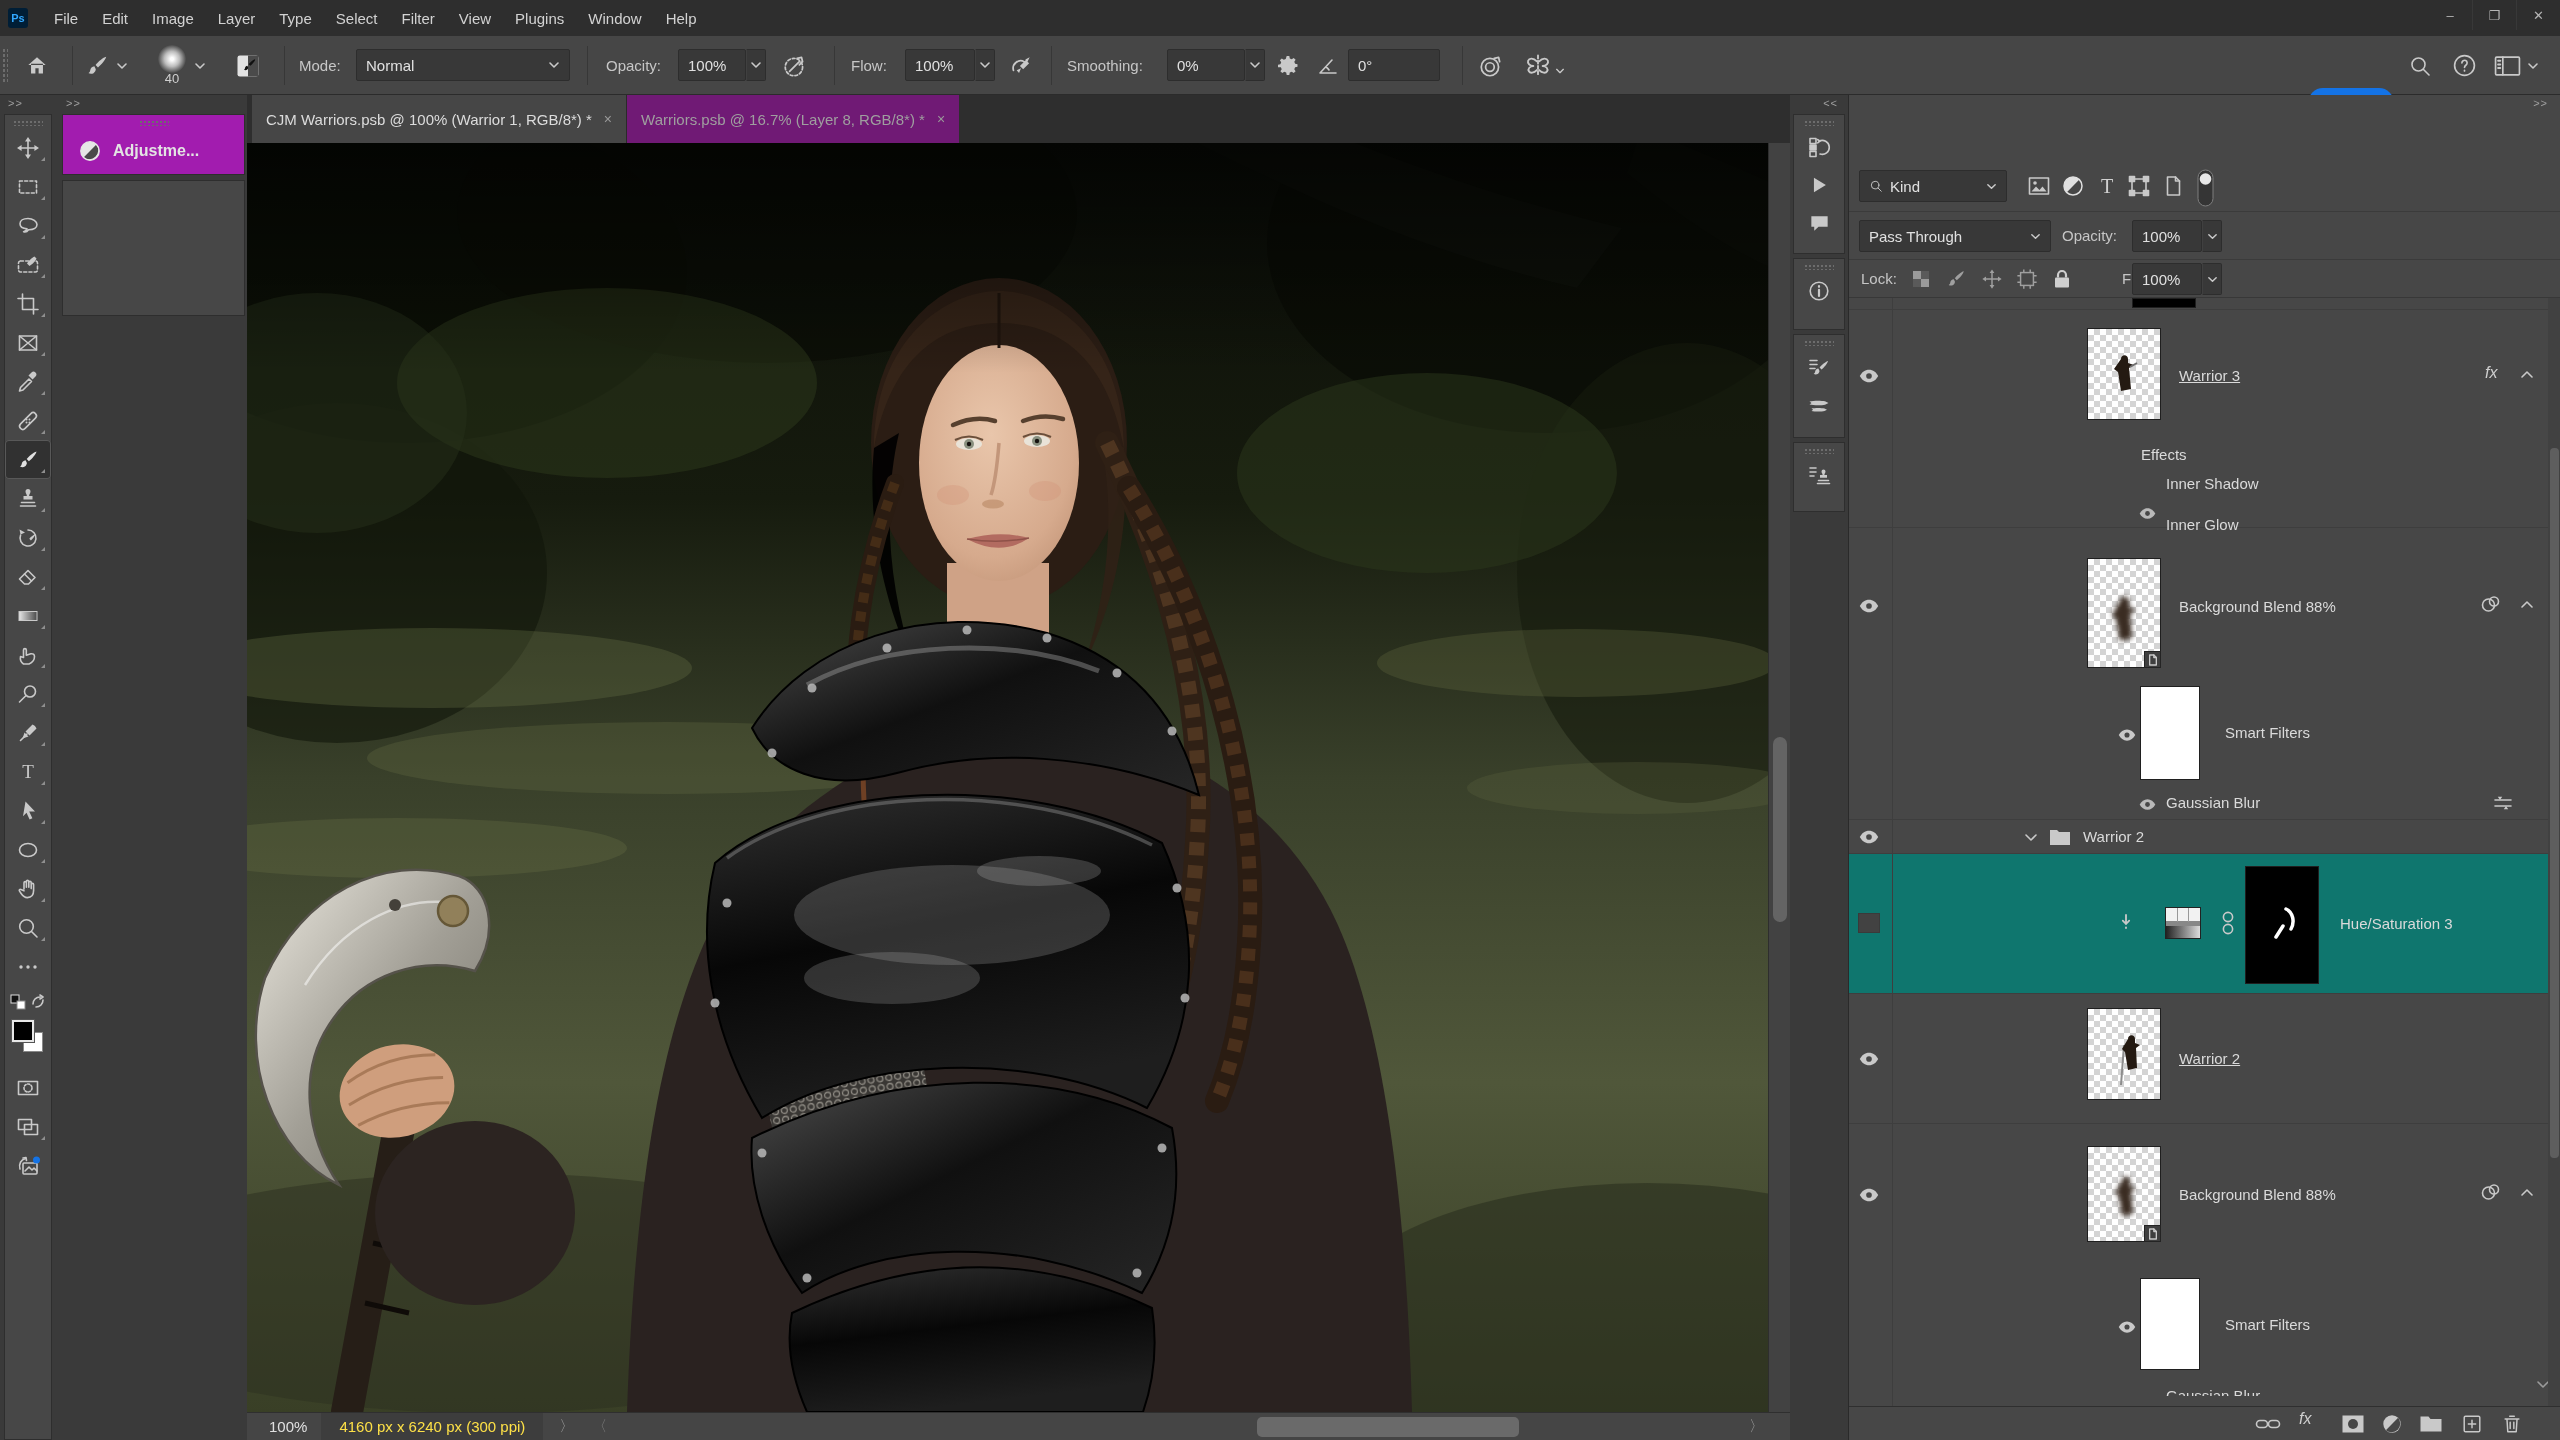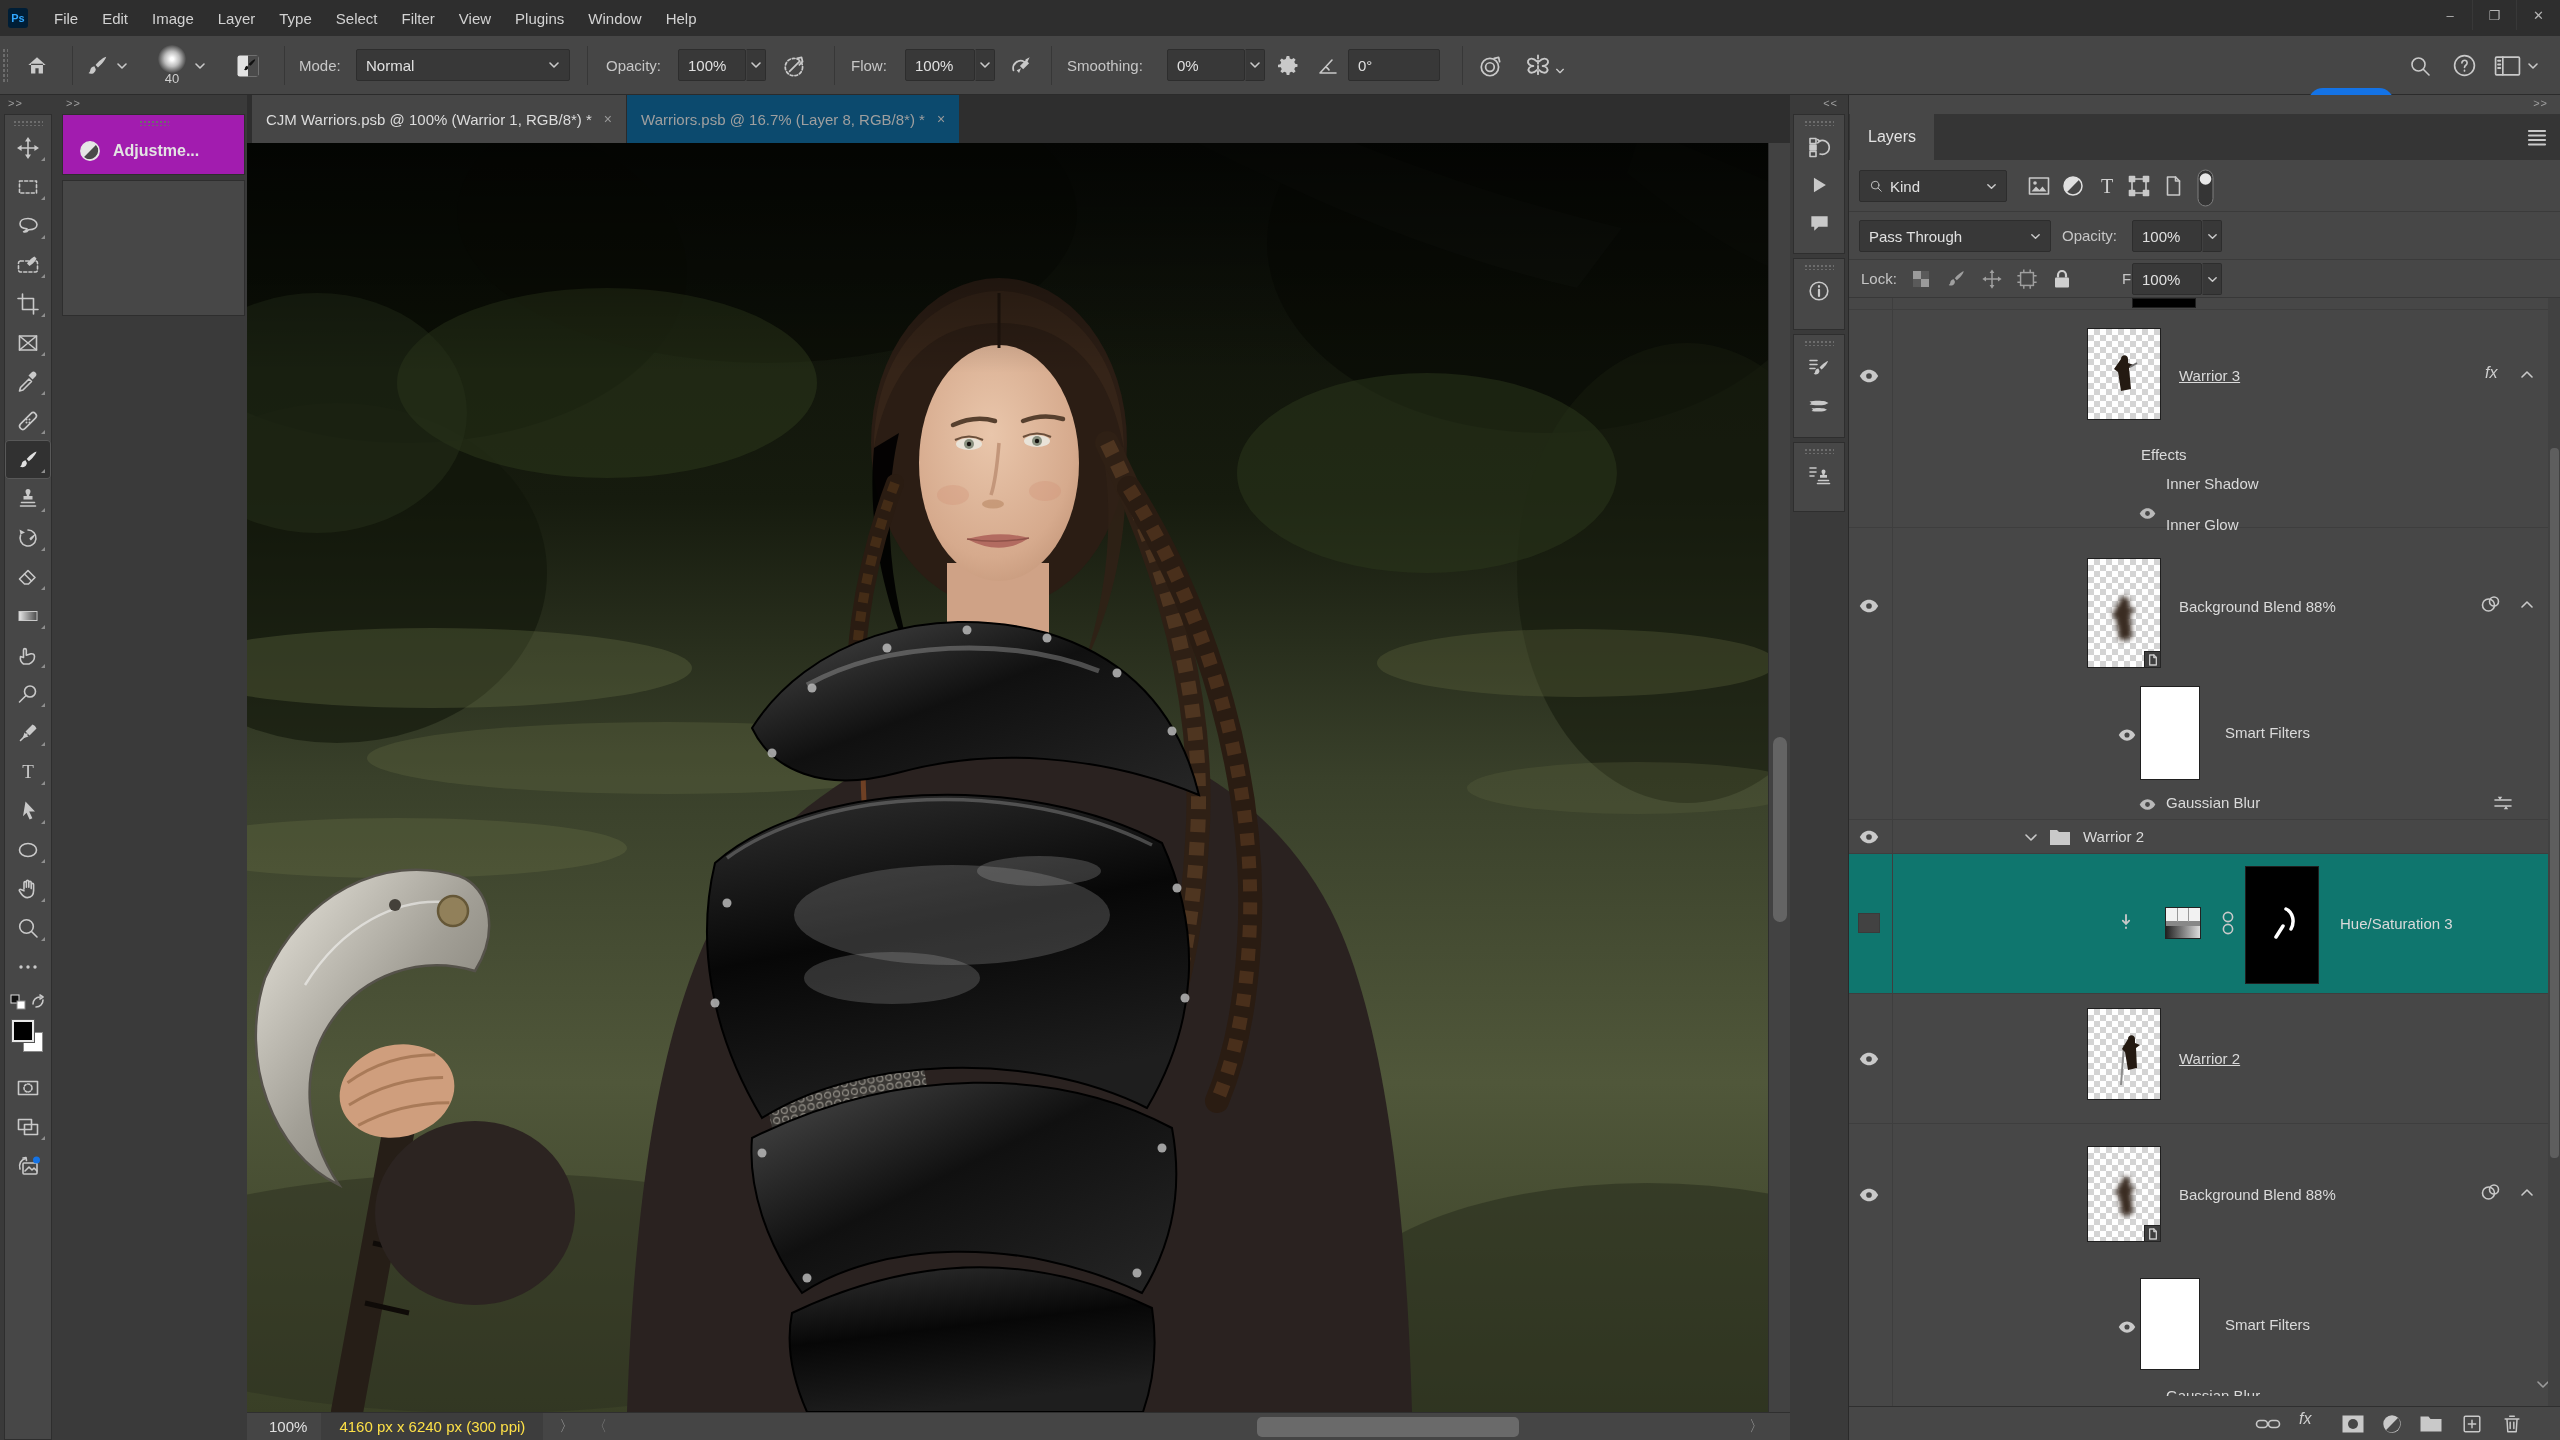--- a/index.html
+++ b/index.html
@@ -56,21 +56,21 @@
   #adjpanel { position:absolute; left:5px; top:19px; width:183px; background:#a21caf; border:1px solid #2e2e2e; }
   #adjrow { display:flex; align-items:center; height:46px; padding-left:16px; gap:12px; }
   #adjrow span { font-size:16px; font-weight:bold; color:#e3e3e3; }
   #adjempty { position:absolute; left:5px; top:85px; width:183px; height:136px; background:#474747; border:1px solid #2e2e2e; }
 
   
   #docwin { position:absolute; left:247px; top:0; width:1543px; height:1345px; background:#2e2e2e; }
   #tabbar { position:absolute; left:0; top:0; width:1543px; height:48px; background:#2e2e2e; display:flex; }
   .tab { height:48px; display:flex; align-items:center; padding:0 14px; gap:12px; }
   .tab.active { background:#464646; color:#dcdcdc; }
-  .tab.inactive { background:#0c4a6e; color:#9f9f9f; border-left:1px solid #2a2a2a; }
+  .tab.inactive { background:#701a75; color:#9f9f9f; border-left:1px solid #2a2a2a; }
   .tab .x { color:#9a9a9a; font-size:14px; }
   #canvas { position:absolute; left:0; top:48px; width:1521px; height:1269px; background:#23261a; overflow:hidden; }
   #vscroll { position:absolute; left:1521px; top:48px; width:22px; height:1269px; background:#424242; border-left:1px solid #2e2e2e; }
   #vthumb { position:absolute; left:4px; top:594px; width:14px; height:185px; background:#646464; border-radius:7px; }
   #statusbar { position:absolute; left:0; top:1317px; width:1543px; height:28px; background:#454545; border-top:1px solid #2f2f2f;
     display:flex; align-items:center; color:#c9c9c9; }
   #docinfo-box { background:#3d3d3d; height:28px; display:flex; align-items:center; padding:0 18px; margin-left:14px; color:#fde047; }
   #hthumb { position:absolute; left:1010px; top:4px; width:262px; height:20px; background:#6a6a6a; border-radius:5px; }
 
   
@@ -678,26 +678,20 @@
             <path d="M3 5h6M3 9h6M3 13h4"></path>
             <path fill="#c9c9c9" stroke="none" d="M14.5 8.5a2 2 0 114 0c0 1.4-1.1 2-1.1 3.5h2.6v2.8h-7v-2.8h2.6c0-1.5-1.1-2.1-1.1-3.5z"></path>
             <path d="M11.5 17.5h10M10.5 20.5h12"></path>
           </svg>
         </div>
     </div>
   </div>
 
   <div id="layerspanel">
     <div class="hdr-strip" style="right:12px;top:2px">&gt;&gt;</div>
-    <div id="lp-tabrow">
-      <div id="lp-tab">Layers</div>
-      <svg id="lp-burger" class="ik" width="20" height="18" viewBox="0 0 20 18">
-          <path d="M2 3h16M2 7.5h16M2 12h16M2 16.5h16" stroke-width="2.2"></path>
-        </svg>
-    </div>
 
     <div class="lp-row" id="filterrow">
       <div class="field abs" style="left:10px;top:10px;width:148px;height:32px">
         <svg class="ik" width="14" height="14" viewBox="0 0 24 24" stroke-width="2.4" style="margin-right:7px">
             <circle cx="10.5" cy="10.5" r="6.5"></circle>
             <path d="M15.5 15.5L21 21"></path>
           </svg>
         <span>Kind</span>
         <svg class="ik chev" width="11" height="11" viewBox="0 0 12 12">
             <path d="M2 4l4 4 4-4"></path>

